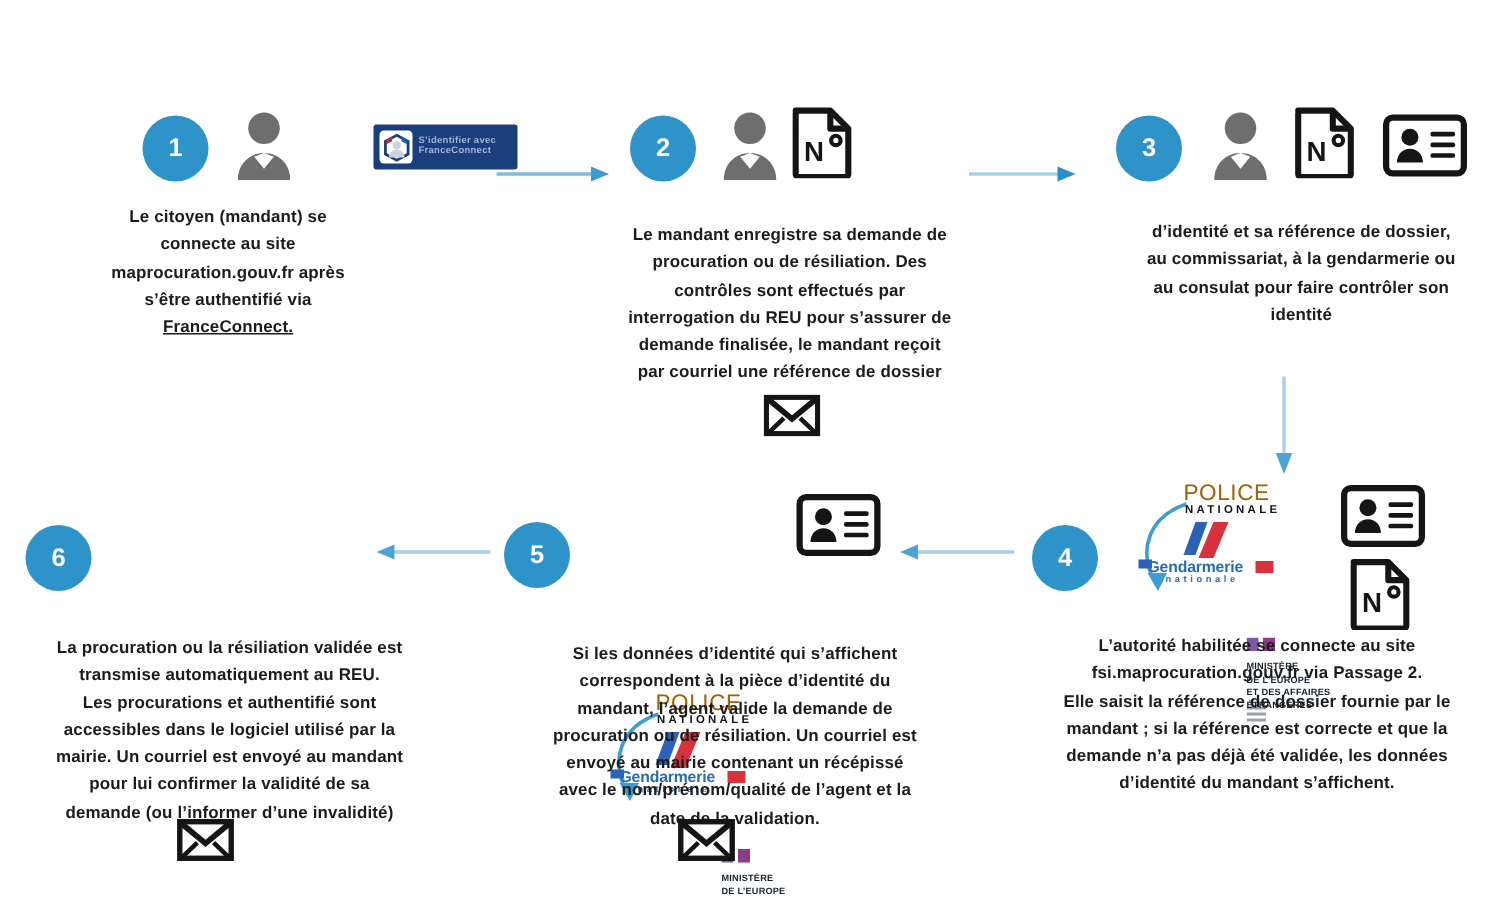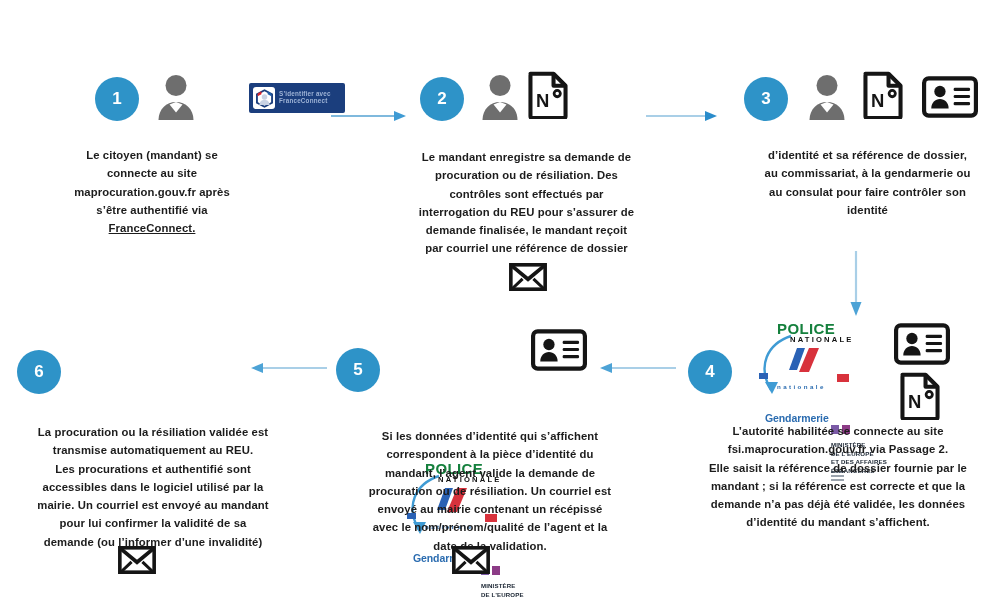--- a/index.html
+++ b/index.html
@@ -71,34 +71,33 @@
   }
   .fc-txt span{
     color:#9fb4d6;font-size:6.3px;font-weight:bold;
     white-space:nowrap;letter-spacing:0.2px;
     filter:blur(0.25px);
   }
 
   
   .police-logo{position:relative;width:150px;height:78px;}
   .pl-police{
-    position:absolute;left:32px;top:0;
-    font-size:15px;font-weight:bold;letter-spacing:0.4px;
-    color:#15803d;font-family:"Liberation Sans", sans-serif;
+    position:absolute;left:44px;top:0;
+    font-size:15px;font-weight:normal;letter-spacing:0.4px;
+    color:#a16207;font-family:"Liberation Sans", sans-serif;
   }
   .pl-national{
     position:absolute;left:45px;top:15px;
     font-size:7.6px;font-weight:bold;letter-spacing:2.2px;
     color:#111;
   }
   .pl-gend{
     position:absolute;left:20px;top:52px;
     font-size:10.5px;font-weight:bold;color:#2b6cb0;
     letter-spacing:-0.1px;
-    margin-top:40px;
   }
   .pl-gend-sub{
     position:absolute;left:32px;top:63px;
     font-size:6.2px;font-weight:bold;color:#2b6cb0;
     letter-spacing:2.4px;
   }
 
   
   .min-logo{position:relative;width:72px;height:62px;}
   .min-txt{
@@ -167,21 +166,21 @@
       <svg width="21" height="21" viewBox="0 0 26 26">
           <use href="#ico-fc-mark"></use>
         </svg>
     </span>
     <span class="fc-txt">
       <span>S’identifier avec</span>
       <span>FranceConnect</span>
     </span>
   </div>
 
-  <div class="abs desc" style="left:32px;top:146px;width:240px;text-align:center;">
+  <div class="abs desc" style="left:32px;top:136px;width:240px;text-align:center;">
     <div>Le citoyen (mandant) se</div>
     <div>connecte au site</div>
     <div>maprocuration.gouv.fr après</div>
     <div>s’être authentifié via</div>
     <div class="ul">FranceConnect.</div>
   </div>
 
   <svg class="arrow" style="left:330px;top:108px;" width="80" height="16" viewBox="0 0 80 16">
     <line x1="1" y1="8" x2="68" y2="8" stroke="#7fb9dd" stroke-width="2.2"></line>
     <path d="M64 3 L76 8 L64 13 Z" fill="#3f9bd4"></path>

